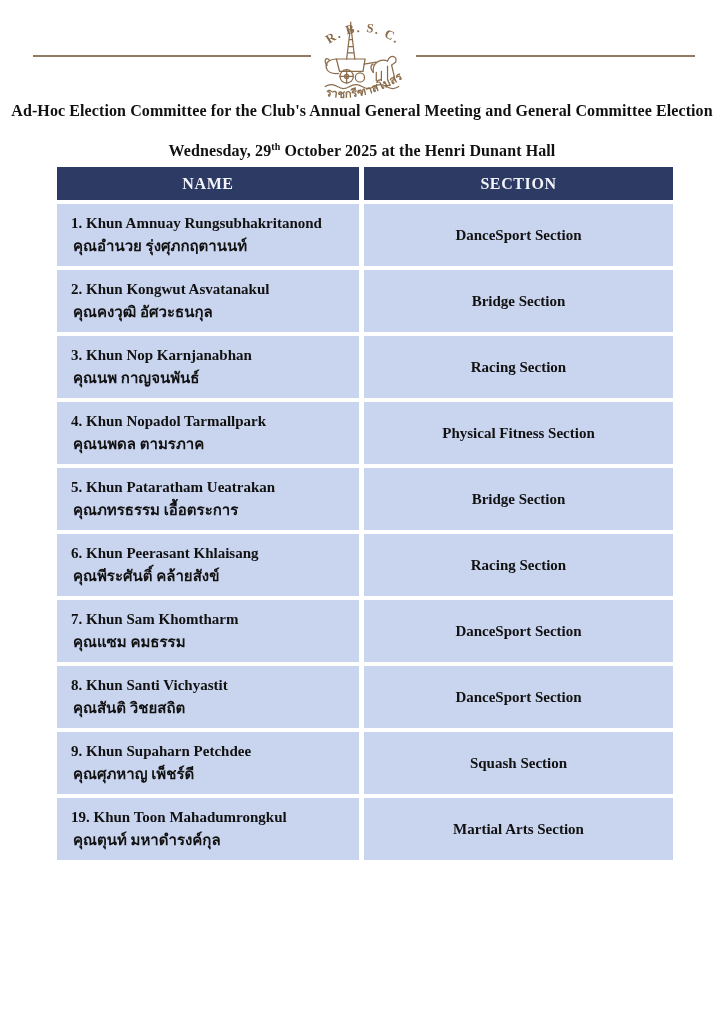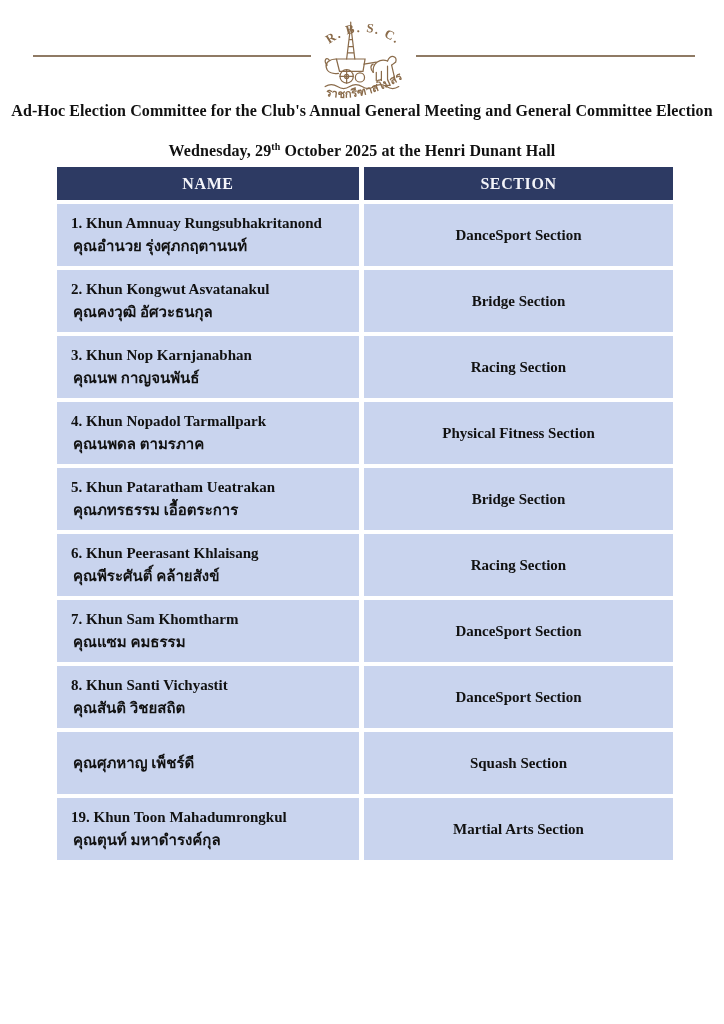--- a/index.html
+++ b/index.html
@@ -166,20 +166,21 @@
   <div class="trow">
     <div class="cell name-cell">
       <div class="en-line"><span>8.</span> <span>Khun Santi Vichyastit</span></div>
       <div class="th-line">คุณสันติ วิชยสถิต</div>
     </div>
     <div class="cell section-cell">DanceSport Section</div>
   </div>
 
   <div class="trow">
     <div class="cell name-cell">
+      <div class="en-line"><span>9.</span> <span>Khun Supaharn Petchdee</span></div>
       <div class="th-line">คุณศุภหาญ เพ็ชร์ดี</div>
     </div>
     <div class="cell section-cell">Squash Section</div>
   </div>
 
 
   <div class="trow">
     <div class="cell name-cell">
       <div class="en-line"><span>19.</span> <span>Khun Toon Mahadumrongkul</span></div>
       <div class="th-line">คุณตุนท์ มหาดำรงค์กุล</div>

